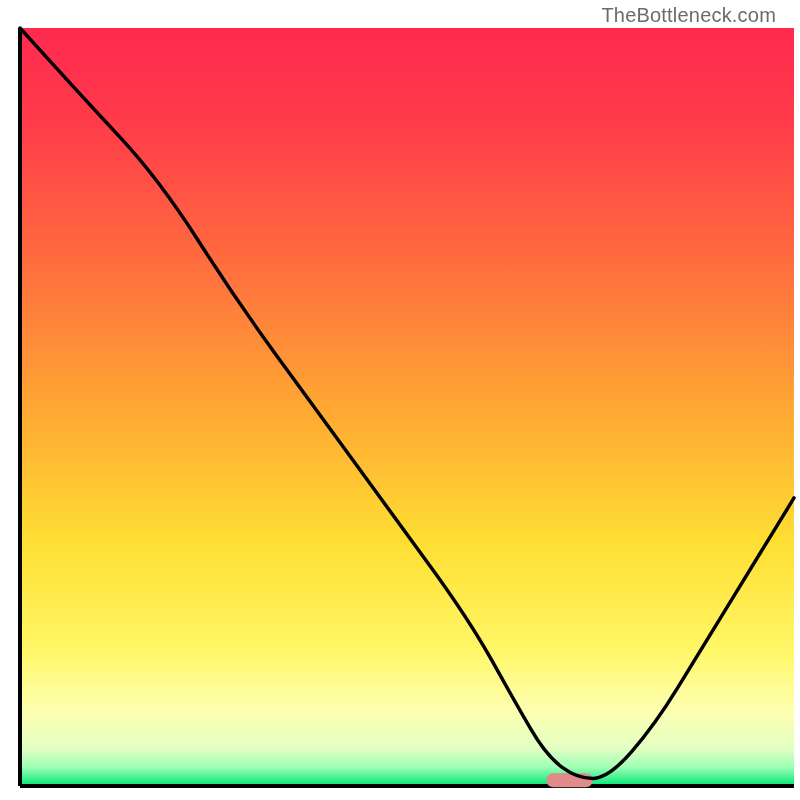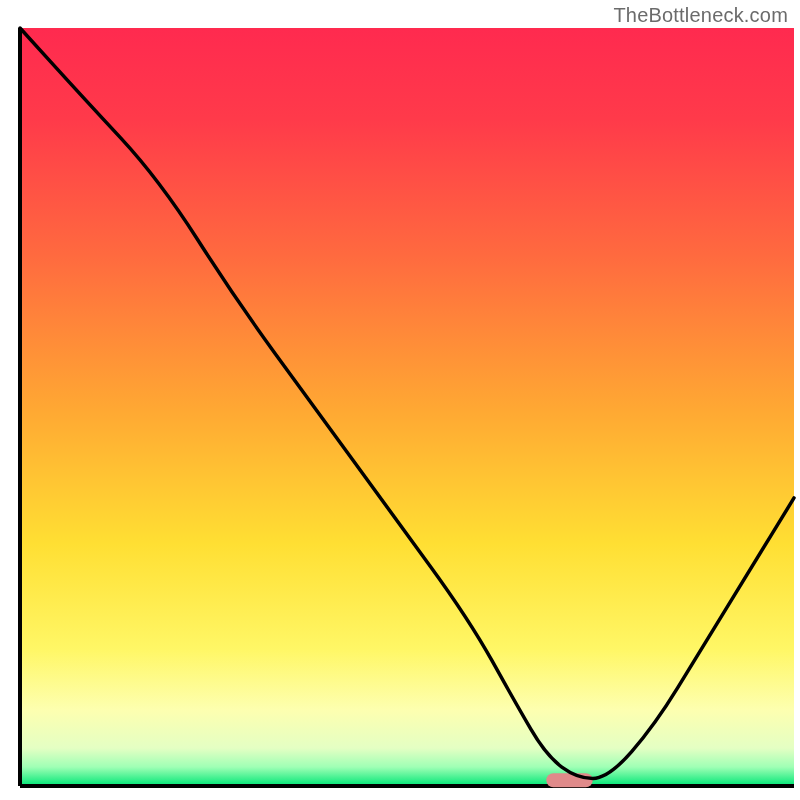--- a/index.html
+++ b/index.html
@@ -15,21 +15,21 @@
   .chart-container {
     position: absolute;
     top: 0;
     left: 0;
     width: 800px;
     height: 800px;
   }
   .watermark {
     position: absolute;
     top: 4px;
-    right: 12px;
+    right: 24px;
     color: #6b6b6b;
     font-size: 20px;
     font-weight: 500;
     letter-spacing: 0.2px;
   }
   svg { display: block; }
 </style>
 </head>
 <body>
 

